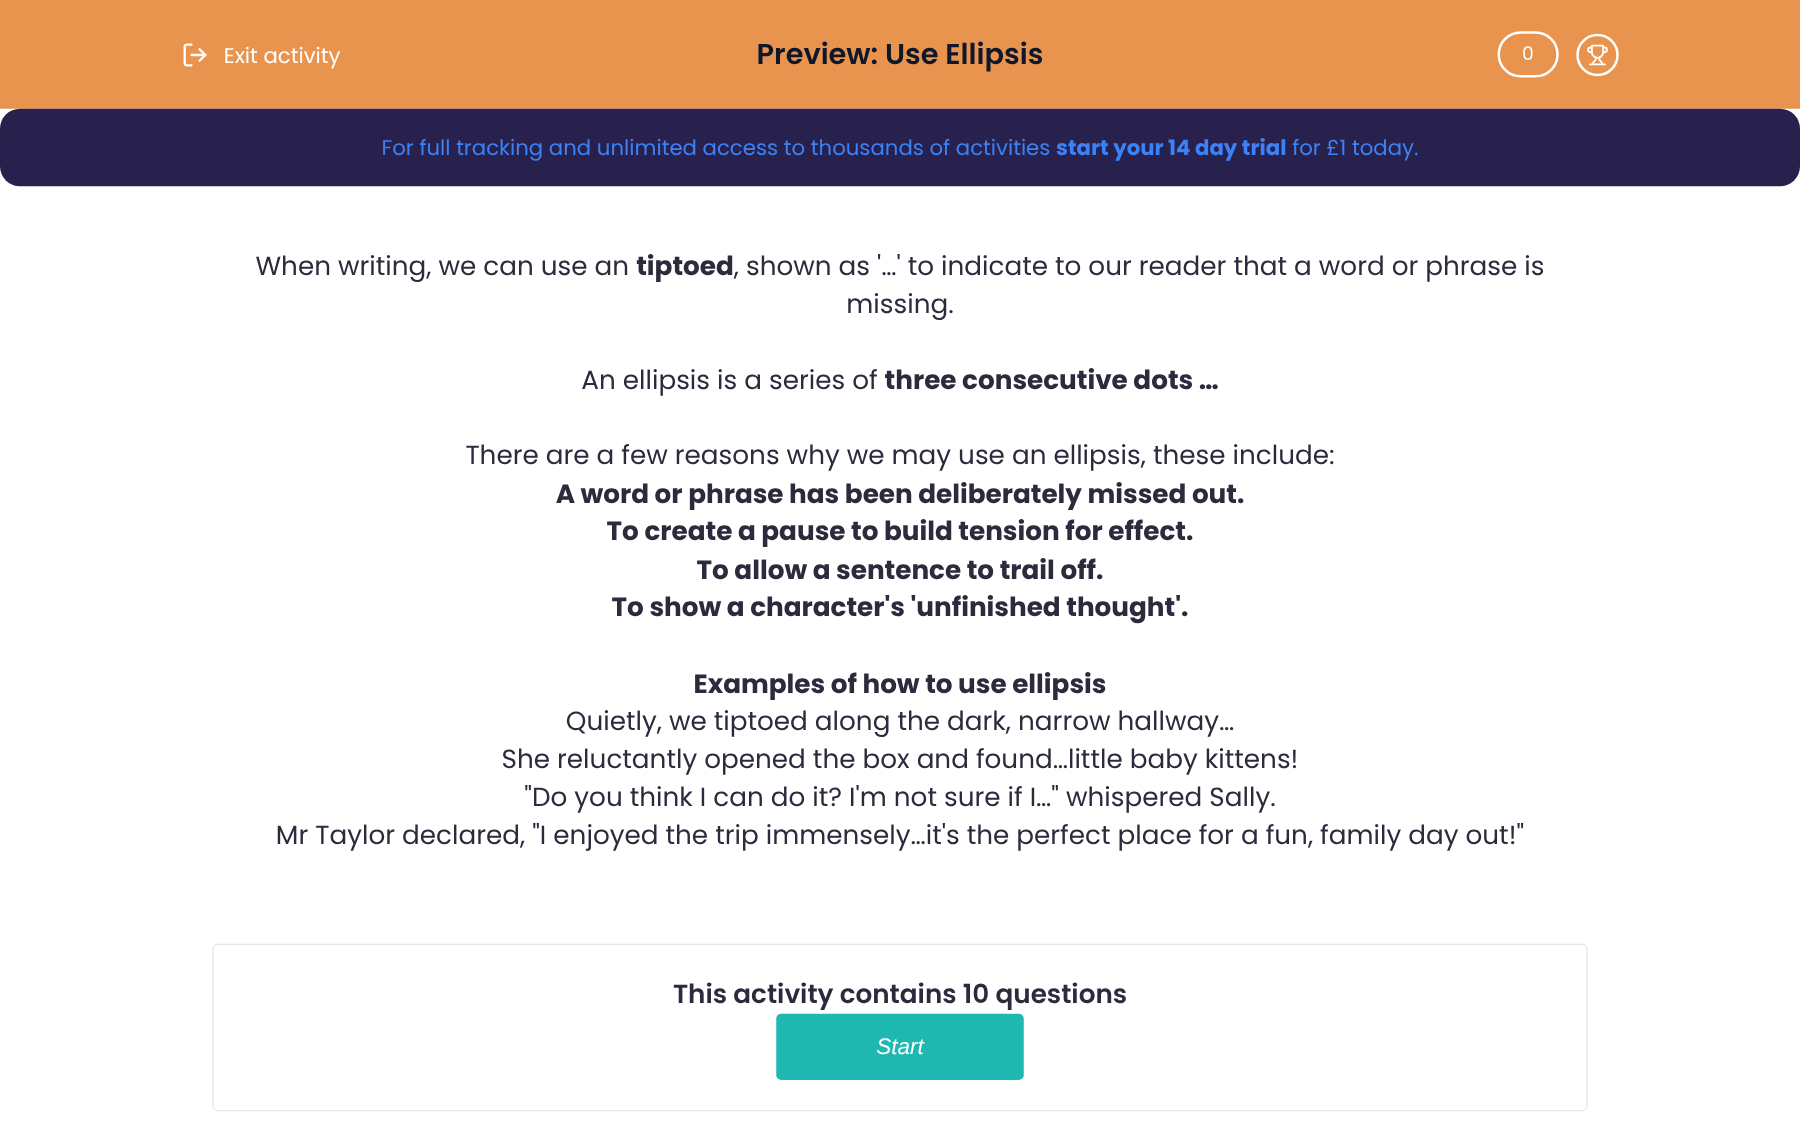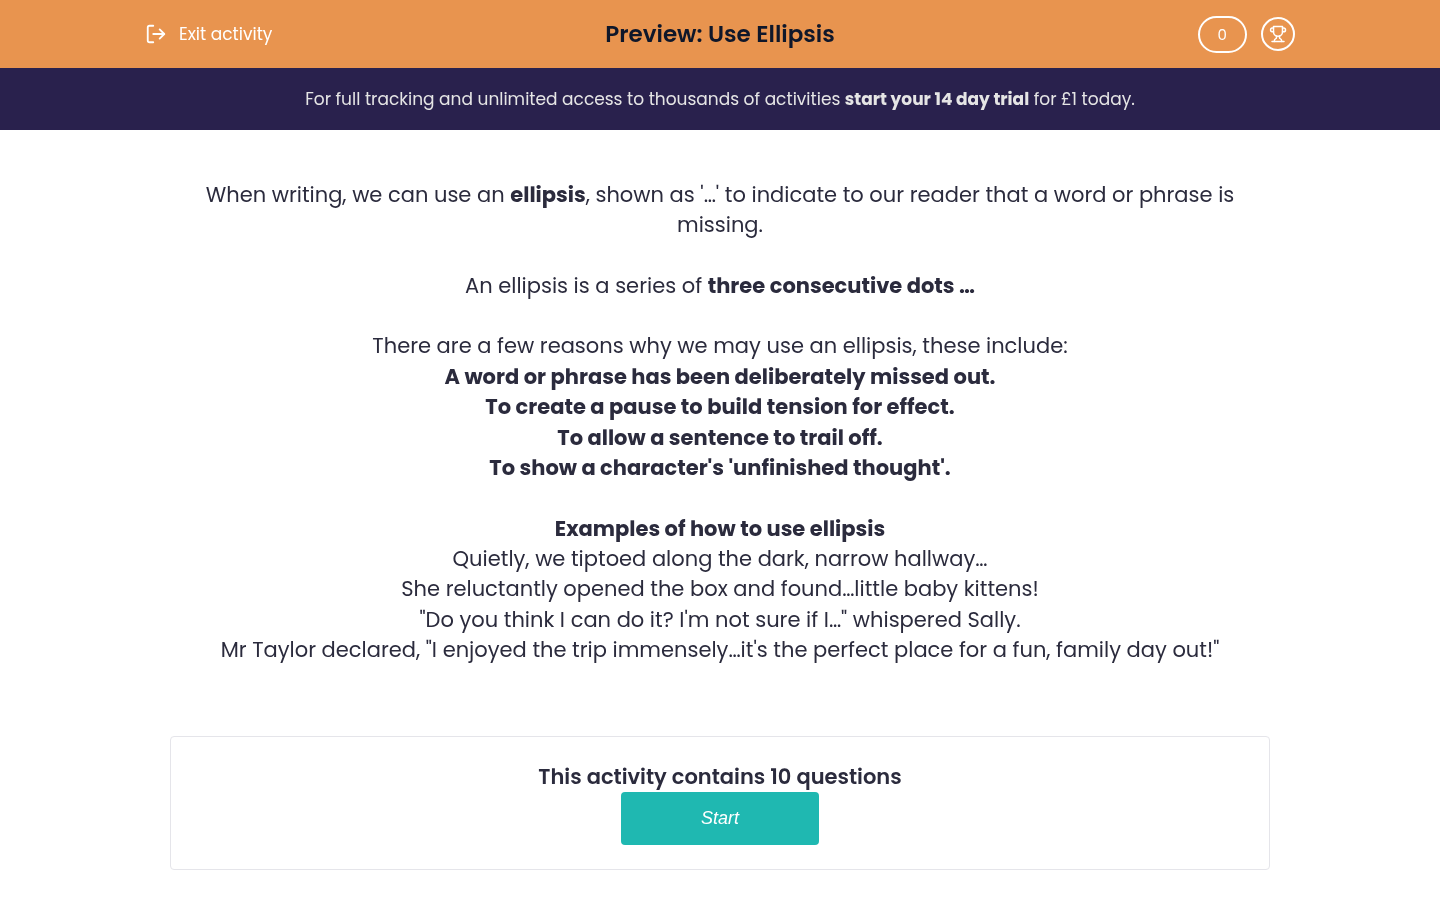--- a/index.html
+++ b/index.html
@@ -3,21 +3,21 @@
 <meta charset="utf-8">
 <style>
 * { margin: 0; padding: 0; box-sizing: border-box; }
 body {
   font-family: 'Poppins', -apple-system, BlinkMacSystemFont, sans-serif;
   background: #ffffff;
   color: #2b2b3d;
 }
 .header {
   background: #e8944f;
-  height: 68px;
+  height: 87px;
   display: flex;
   align-items: center;
   justify-content: space-between;
   padding: 0 145px;
 }
 .exit-group {
   display: flex;
   align-items: center;
   gap: 12px;
   cursor: pointer;
@@ -51,24 +51,25 @@
   width: 34px;
   height: 34px;
   border: 2px solid #ffffff;
   border-radius: 50%;
   display: flex;
   align-items: center;
   justify-content: center;
 }
 .banner {
   background: #29214d;
-  color: #e5e5e5;
+  color: #3b82f6;
   text-align: center;
   padding: 18px 20px;
   font-size: 17px;
+  border-radius: 16px;
 }
 .banner strong { font-weight: 700; }
 .content {
   max-width: 1100px;
   margin: 0 auto;
   padding: 50px 20px 40px;
   text-align: center;
   font-size: 21px;
   line-height: 1.45;
   color: #2b2b3d;
@@ -140,21 +141,21 @@
     </div>
   </div>
 </div>
 
 <div class="banner">
   <span>For full tracking and unlimited access to thousands of activities </span><strong>start your 14 day trial</strong><span> for £1 today.</span>
 </div>
 
 <div class="content">
   <div class="para">
-    <span>When writing, we can use an </span><strong>ellipsis</strong><span>, shown as '…' to indicate to our reader that a word or phrase is missing.</span>
+    <span>When writing, we can use an </span><strong>tiptoed</strong><span>, shown as '…' to indicate to our reader that a word or phrase is missing.</span>
   </div>
   <div class="para">
     <span>An ellipsis is a series of </span><strong>three consecutive dots …</strong>
   </div>
   <div class="para">
     <span class="line">There are a few reasons why we may use an ellipsis, these include:</span>
     <strong class="line">A word or phrase has been deliberately missed out.</strong>
     <strong class="line">To create a pause to build tension for effect.</strong>
     <strong class="line">To allow a sentence to trail off.</strong>
     <strong class="line">To show a character's 'unfinished thought'.</strong>

